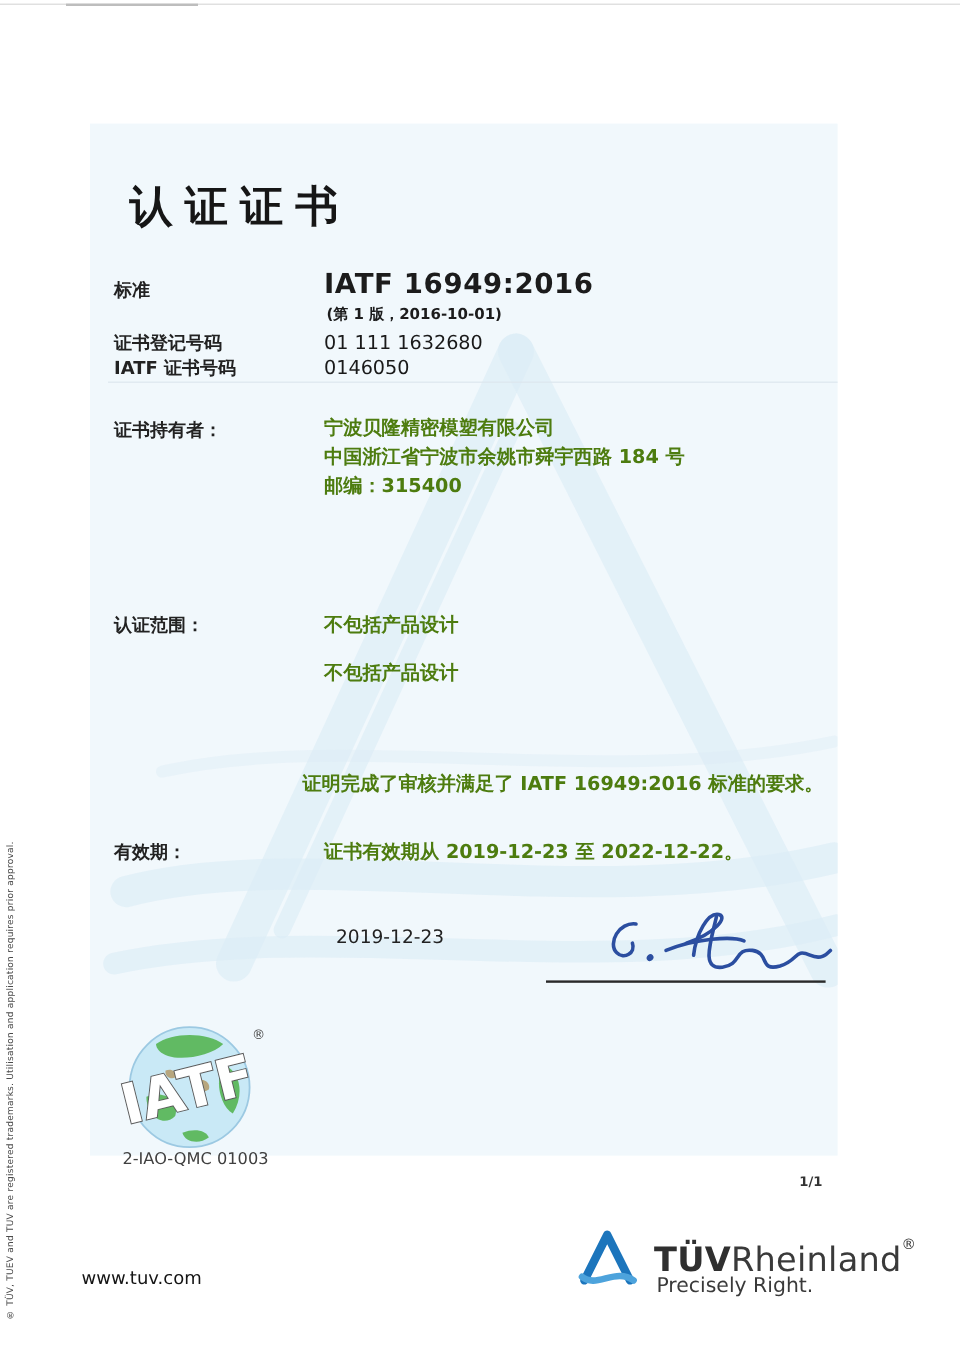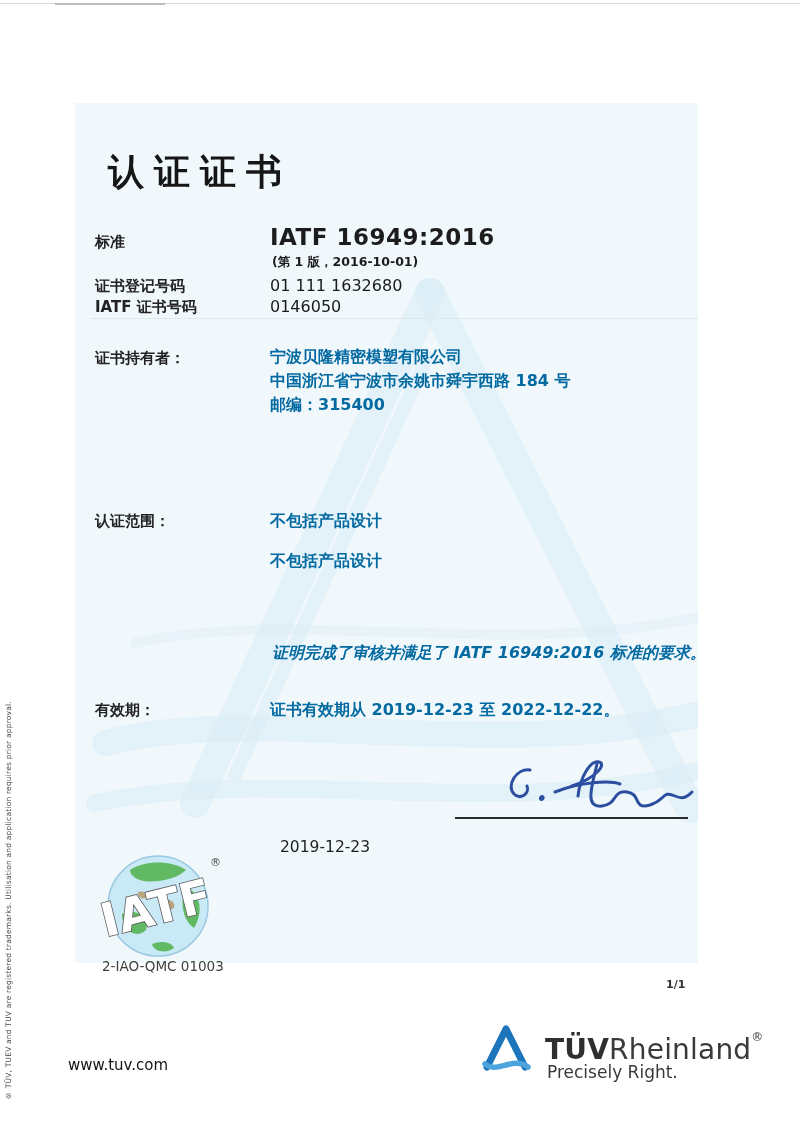--- a/index.html
+++ b/index.html
@@ -9,45 +9,45 @@
   .scan-top-line2{position:absolute;left:55px;top:3px;width:110px;height:2px;background:#bdbdbd;}
 
   
   .sheet{position:absolute;left:75px;top:103px;width:623px;height:860px;background:#f1f8fc;}
   .watermark{position:absolute;left:0;top:0;width:623px;height:860px;pointer-events:none;}
 
   .abs{position:absolute;white-space:nowrap;}
   .title{left:108px;top:148px;font-size:36px;font-weight:bold;letter-spacing:10px;color:#161616;}
 
   .label{font-size:15px;font-weight:bold;color:#222;}
-  .value{font-size:16px;font-weight:bold;color:#0369a1;}
+  .value{font-size:16px;font-weight:bold;color:#4d7c0f;}
   .value-reg{font-size:16px;font-weight:normal;color:#1a1a1a;}
 
   .std-label{left:95px;top:233px;}
   .std-value{left:270px;top:224px;font-size:23px;font-weight:bold;letter-spacing:.5px;}
   .std-edition{left:272px;top:254px;font-size:12.5px;font-weight:bold;}
   .reg-label{left:95px;top:277px;}
   .reg-value{left:270px;top:276px;}
   .iatfno-label{left:95px;top:298px;}
   .iatfno-value{left:270px;top:297px;}
   .sep-line{position:absolute;left:90px;top:318px;width:608px;height:1px;background:#dce7ee;}
 
   .holder-label{left:95px;top:349px;}
   .holder-name{left:270px;top:347px;}
   .holder-addr{left:270px;top:371px;}
   .holder-post{left:270px;top:395px;}
 
   .scope-label{left:95px;top:512px;}
   .scope-1{left:270px;top:511px;}
   .scope-2{left:270px;top:551px;}
 
-  .statement{left:272px;top:643px;font-style:italic;}
+  .statement{left:252px;top:643px;}
   .valid-label{left:95px;top:701px;}
   .valid-value{left:270px;top:700px;}
-  .issue-date{left:280px;top:838px;font-size:15.5px;color:#222;}
+  .issue-date{left:280px;top:772px;font-size:15.5px;color:#222;}
 
   .signature{left:500px;top:752px;width:195px;height:66px;}
   .sig-line{position:absolute;left:455px;top:817px;width:233px;height:2px;background:#2a2a2a;}
   .issuer{left:388px;top:822px;width:300px;text-align:right;font-size:12.5px;line-height:14.5px;color:#1f1f1f;white-space:nowrap;}
 
   .iatf-logo{left:92px;top:848px;width:135px;height:112px;}
   .iatf-code{left:102px;top:958px;font-size:13.5px;color:#404040;}
   .page-num{left:666px;top:978px;font-size:11px;font-weight:bold;color:#333;}
 
   .website{left:68px;top:1056px;font-size:15px;color:#141414;}

